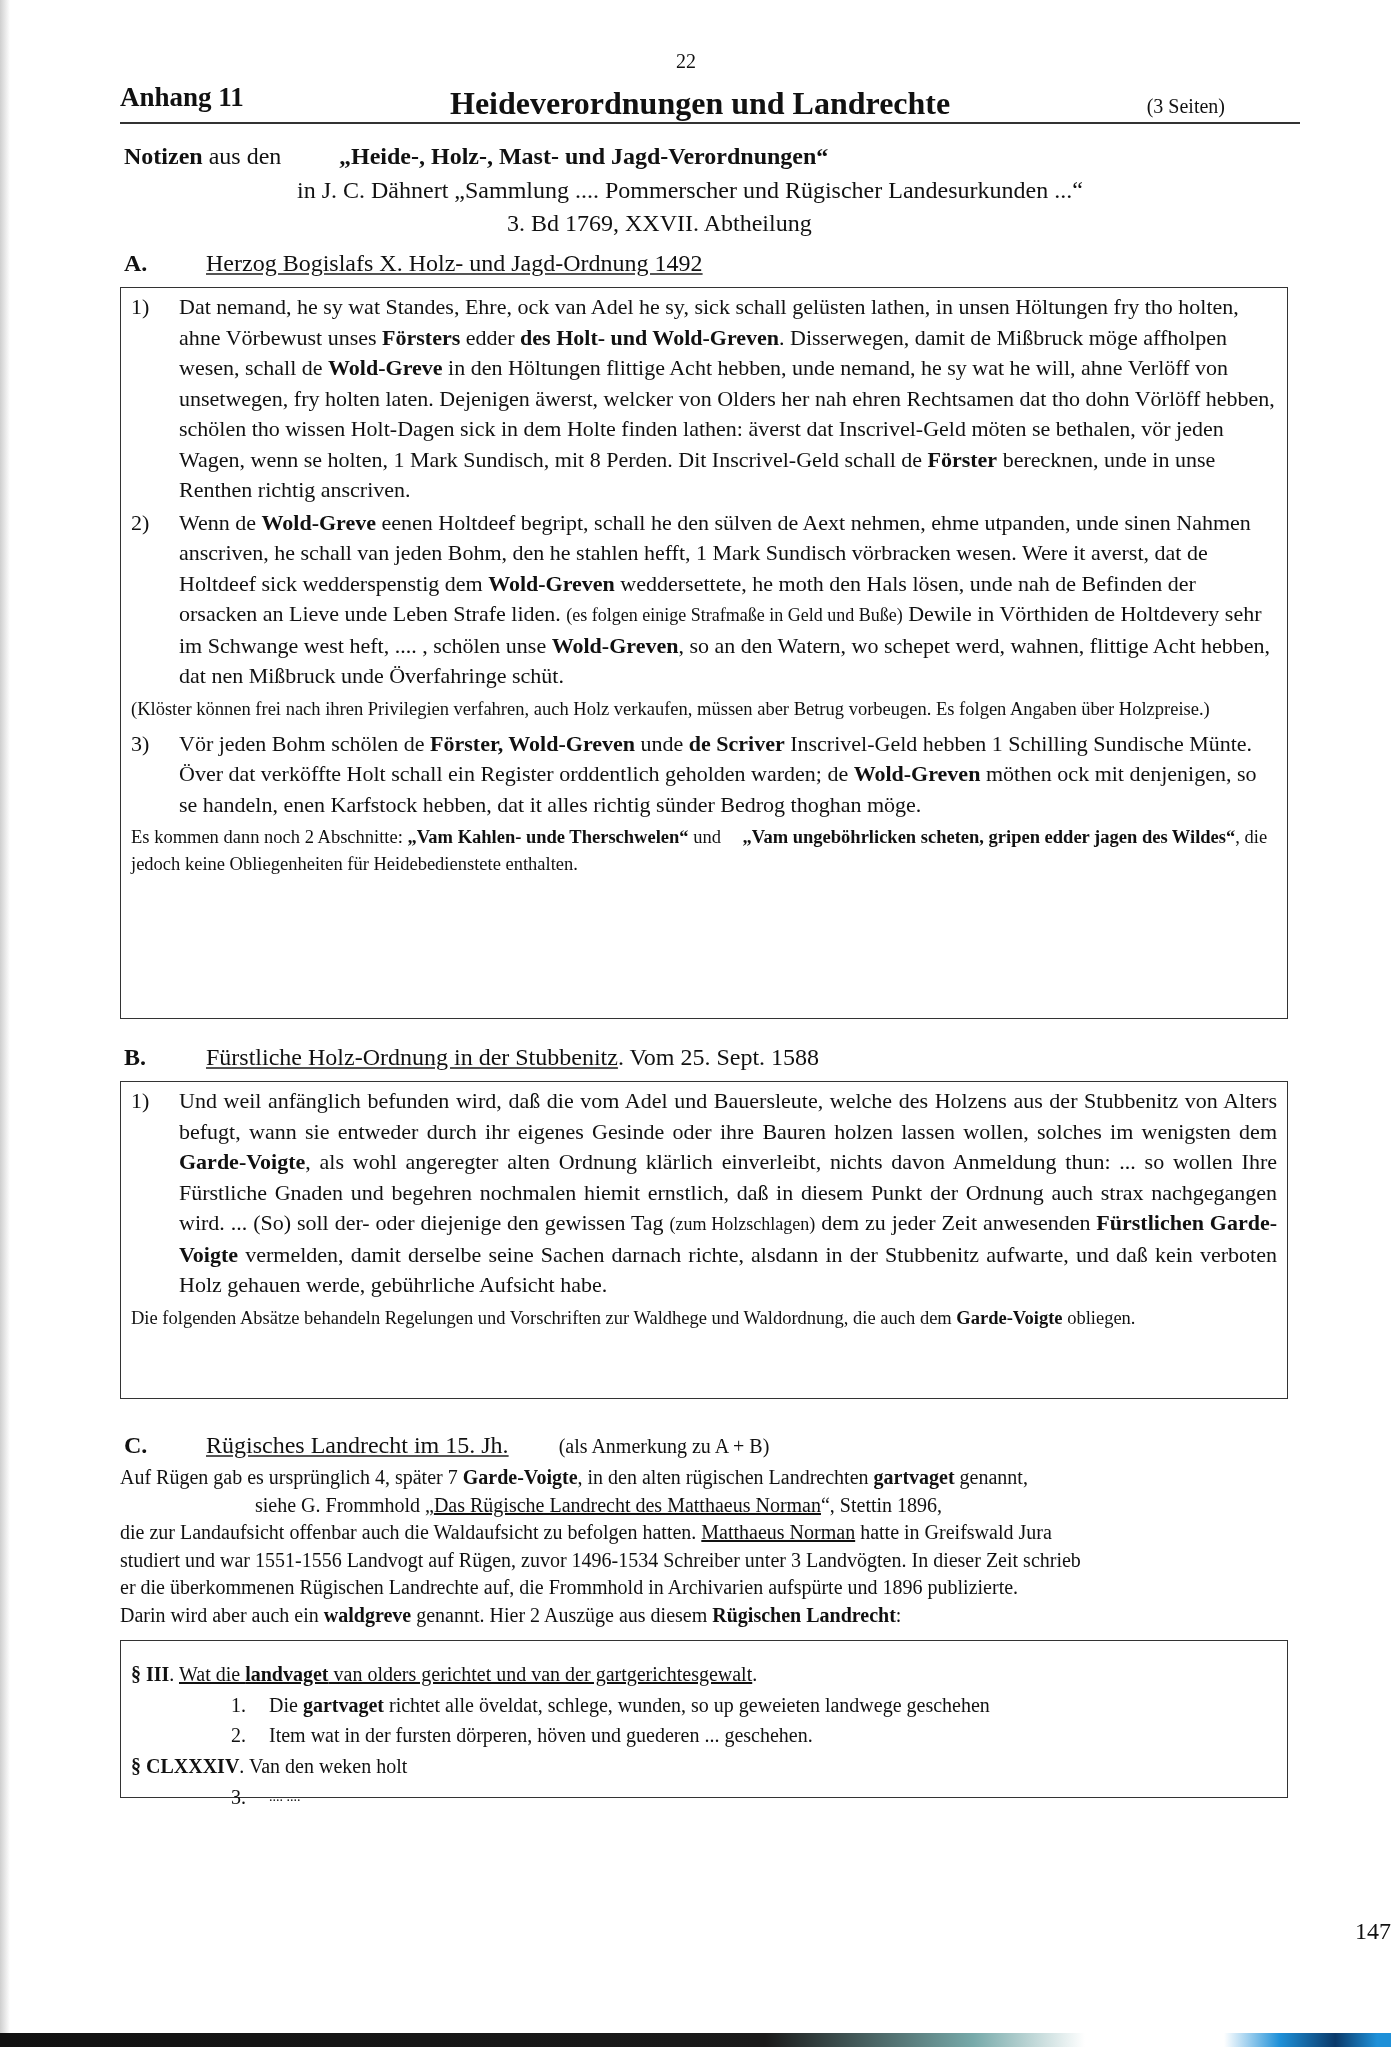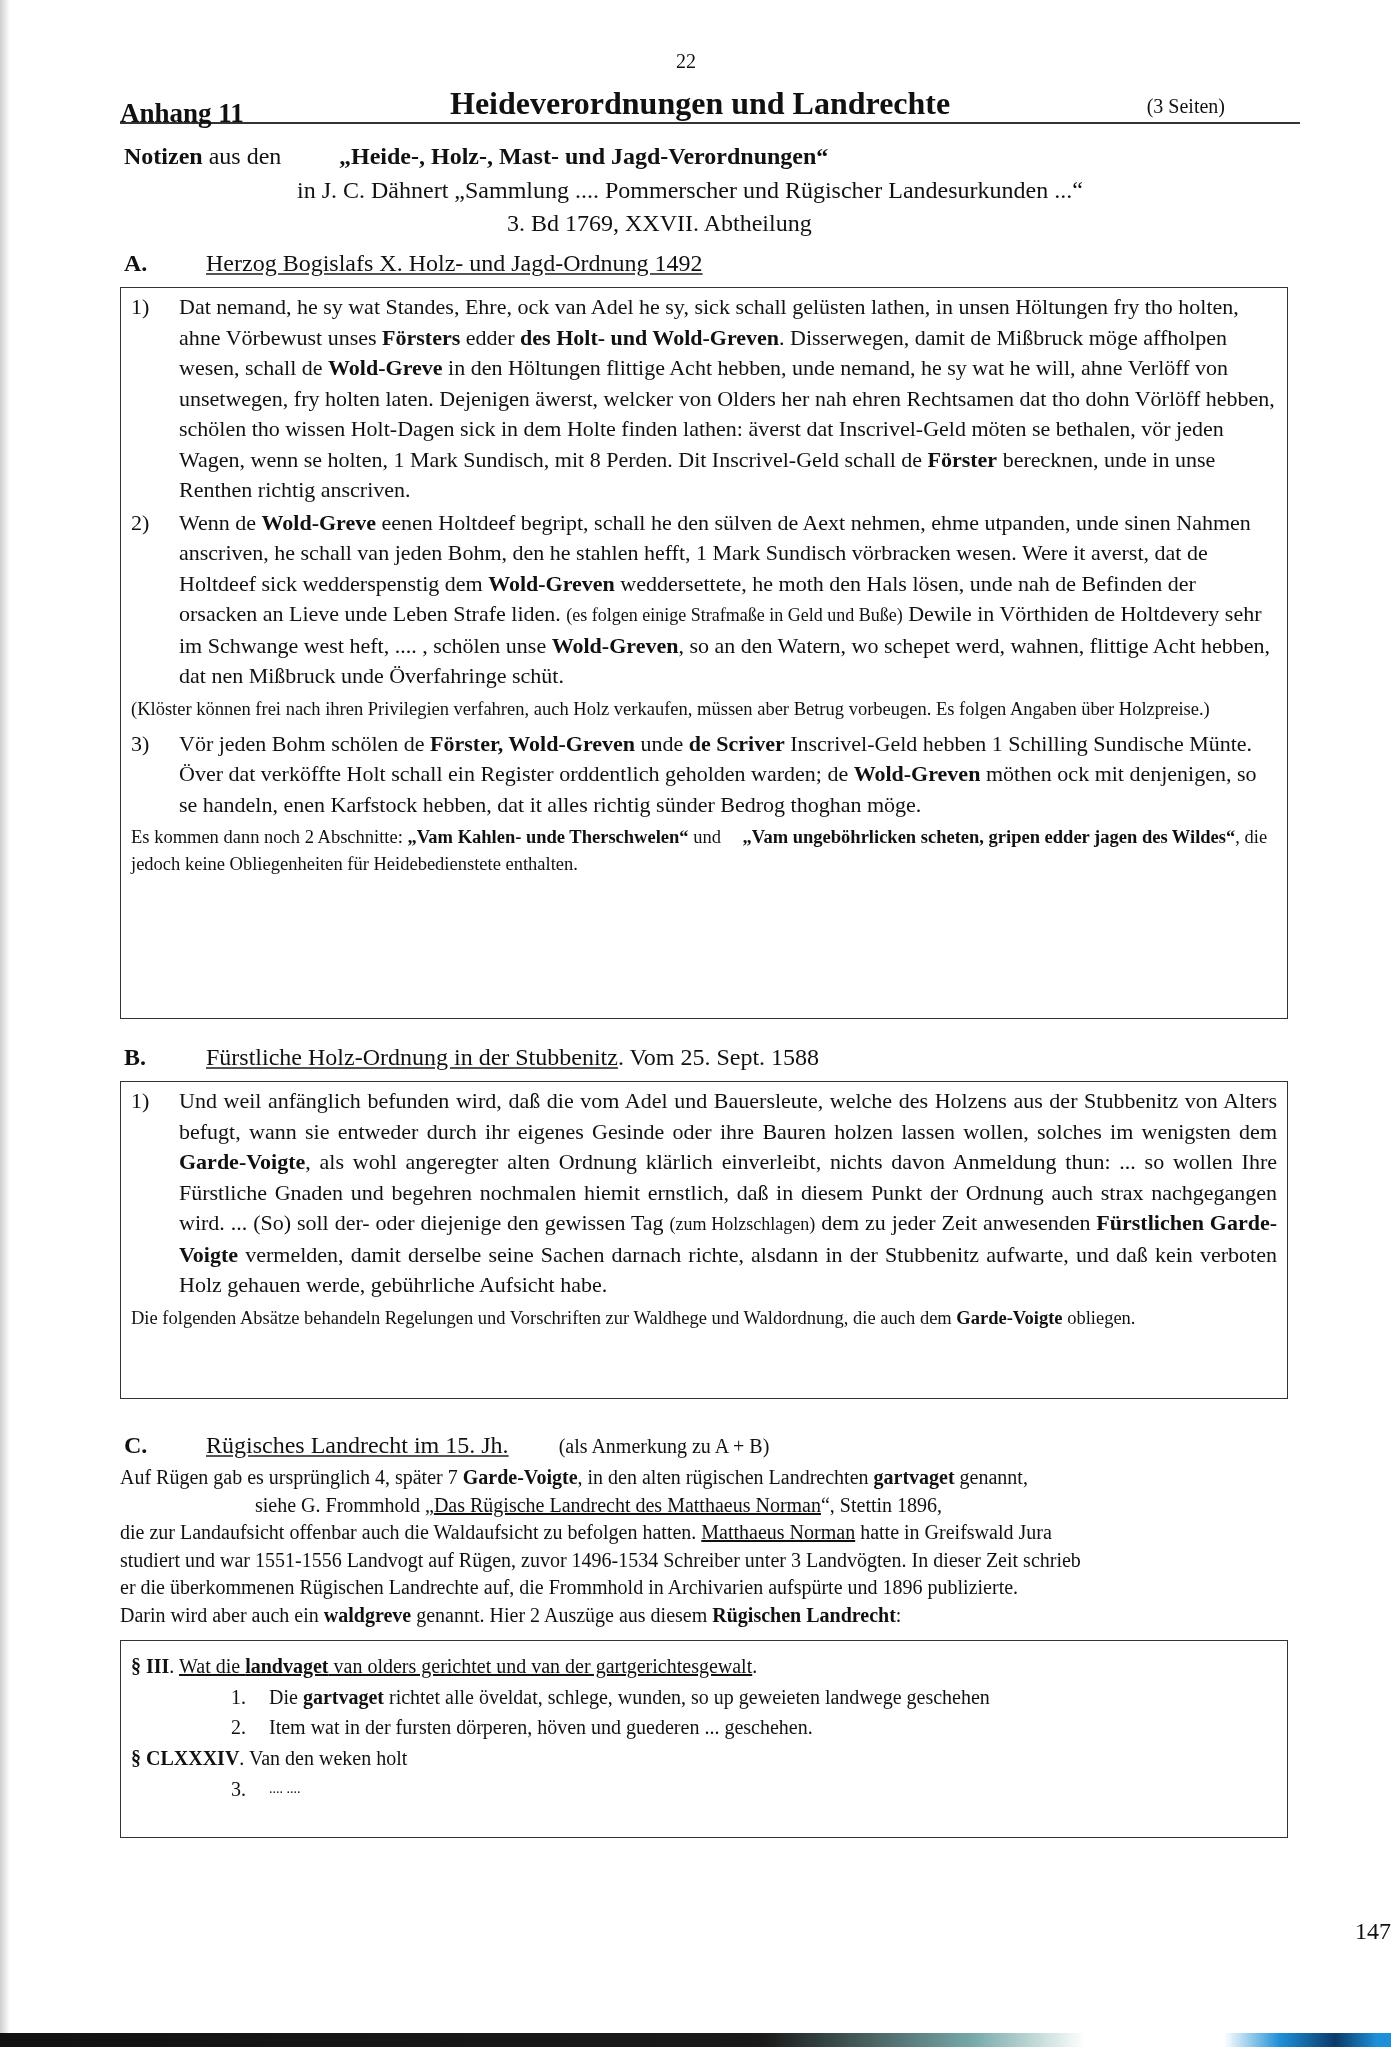--- a/index.html
+++ b/index.html
@@ -18,21 +18,21 @@
     background: linear-gradient(to right, #111 0%, #1a1a1a 55%, #7aa 70%, #fff 78%, #fff 88%, #1e90d8 92%, #0a3a6a 96%, #1e90d8 99%);
   }
   .page-num-top {
     position: absolute; top: 50px; left: 0; width: 1372px; text-align: center;
     font-size: 20px;
   }
   .header {
     position: absolute; top: 82px; left: 120px; width: 1180px; height: 40px;
     border-bottom: 2px solid #333;
   }
-  .header .appendix { position: absolute; left: 0; top: 16px; font-size: 27px; font-weight: bold; }
+  .header .appendix { position: absolute; left: 0; top: 0; font-size: 27px; font-weight: bold; }
   .header .title { position: absolute; left: 330px; top: 3px; font-size: 32px; font-weight: bold; }
   .header .pages { position: absolute; right: 75px; top: 13px; font-size: 20px; }
 
   .notizen { position: absolute; top: 140px; left: 124px; font-size: 24px; line-height: 32px; }
   .notizen .l1 b { font-weight: bold; }
   .notizen .src-title { position: absolute; left: 215px; top: 0; white-space: nowrap; font-weight: bold; }
   .notizen .l2 { position: absolute; left: 173px; top: 34px; white-space: nowrap; }
   .notizen .l3 { position: absolute; left: 383px; top: 67px; white-space: nowrap; }
 
   .sec-head { position: absolute; left: 124px; font-size: 24px; white-space: nowrap; }
@@ -46,21 +46,21 @@
     padding: 4px 10px 4px 10px;
   }
   .item { position: relative; padding-left: 48px; font-size: 22px; line-height: 30.5px; }
   .item .num { position: absolute; left: 0; top: 0; }
   .note-line { font-size: 18.5px; line-height: 27px; margin: 4px 0 6px 0; }
   .just { text-align: justify; }
 
   .para-c { position: absolute; left: 120px; top: 1464px; width: 1180px; font-size: 20px; line-height: 27.5px; }
   .para-c .indent { padding-left: 135px; }
 
-  .boxC { top: 1640px; height: 198px; padding-top: 9px; }
+  .boxC { top: 1640px; height: 158px; padding-top: 17px; }
   .para-line { font-size: 20px; line-height: 32px; }
   .sub-item { position: relative; padding-left: 138px; font-size: 20px; line-height: 30px; }
   .sub-item .num { position: absolute; left: 100px; top: 0; }
   .u { text-decoration: underline; }
 
   .page-num-bottom {
     position: absolute; top: 1918px; left: 0; width: 1391px; text-align: right; font-size: 24px;
   }
 </style>
 </head>

